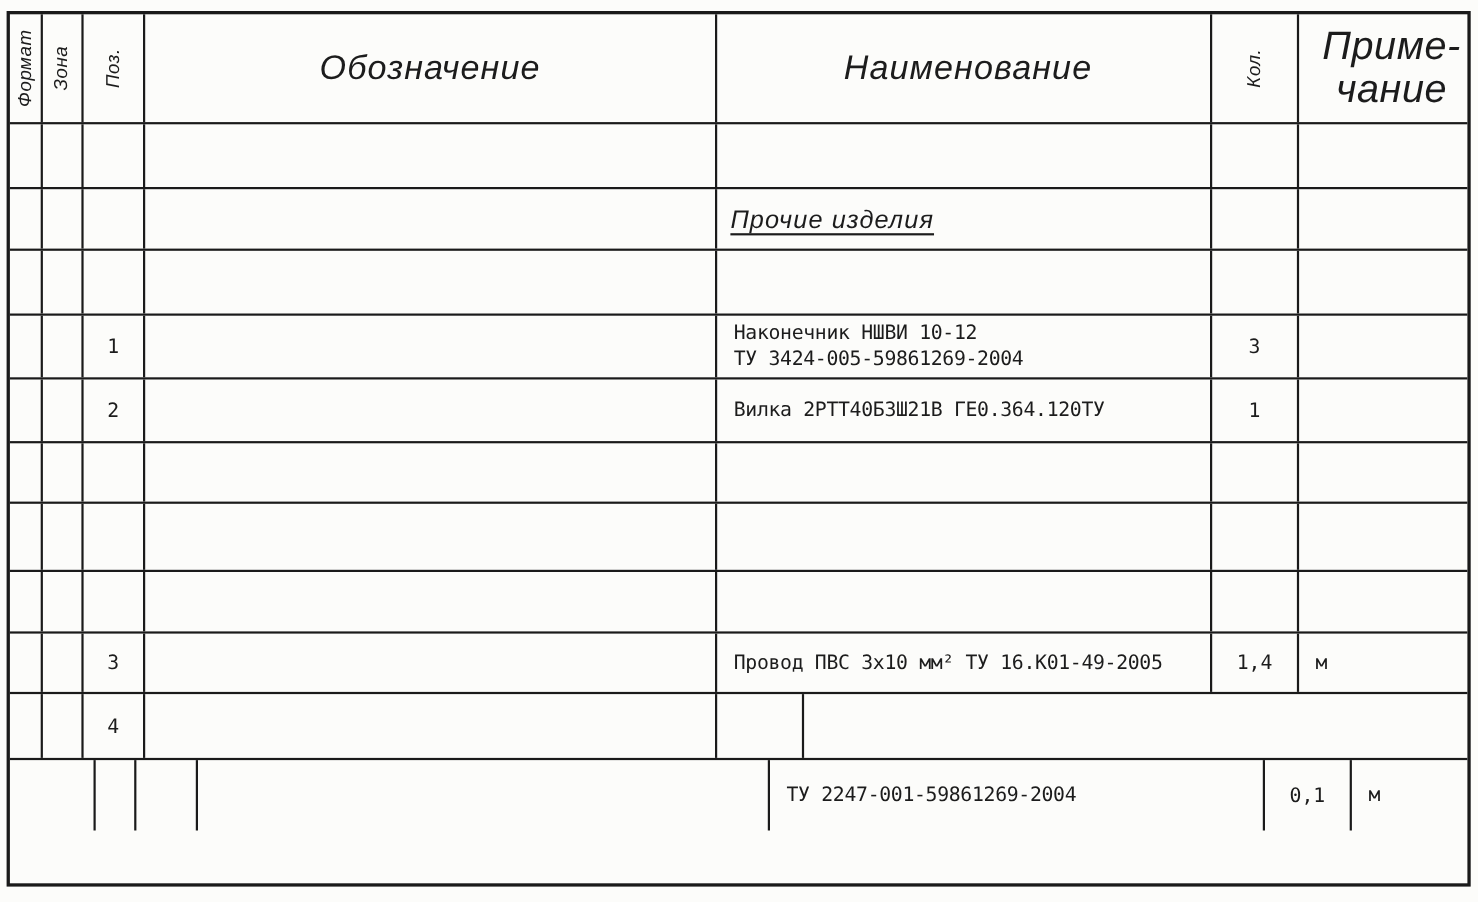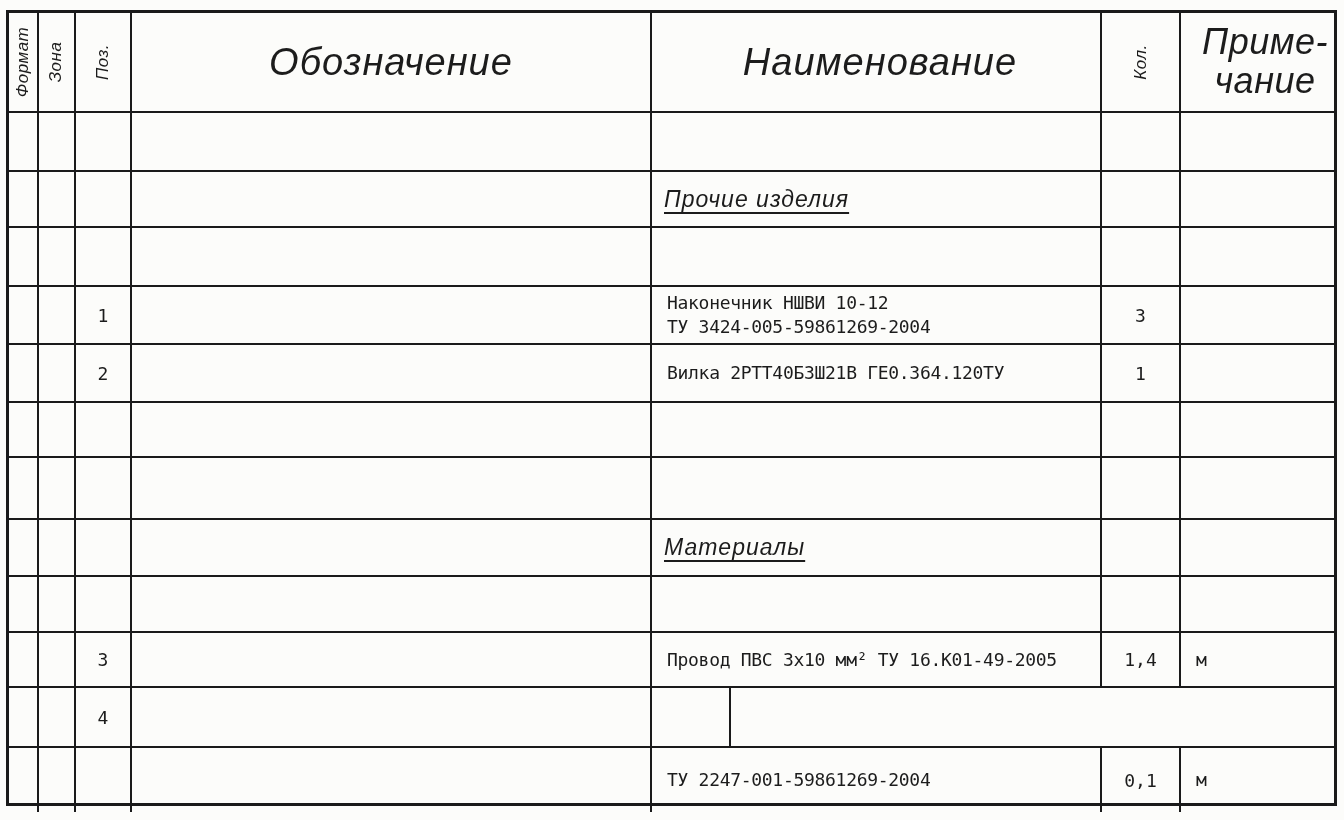--- a/index.html
+++ b/index.html
@@ -25,21 +25,21 @@
   .col-poz{width:56px;justify-content:center;}
   .col-desig{width:520px;}
   .col-name{width:450px;flex-direction:column;justify-content:center;align-items:flex-start;padding-left:15px;}
   .col-qty{width:79px;justify-content:center;}
   .col-note{flex:1;border-right:none;padding-left:15px;}
 
   
   .header-row{height:100px;}
   .hdr{font-style:italic;color:var(--ink);}
   .vertical{transform:rotate(-90deg);white-space:nowrap;font-size:17px;letter-spacing:0.5px;}
-  .hdr-big{width:100%;text-align:center;font-size:38px;letter-spacing:1px;}
+  .hdr-big{width:100%;text-align:center;font-size:31px;letter-spacing:1px;}
   .col-name.hdr-cell{align-items:center;padding-left:8px;}
   .hdr-note{width:100%;text-align:center;font-size:36px;line-height:1.08;letter-spacing:0.5px;}
 
   
   .item-text{
     font-family:"DejaVu Sans Mono","Liberation Mono",monospace;
     font-size:18px;line-height:24px;color:var(--ink);letter-spacing:-0.3px;
     white-space:nowrap;
   }
   .num-text{font-family:"DejaVu Sans Mono","Liberation Mono",monospace;font-size:18px;color:var(--ink);}
@@ -198,37 +198,20 @@
       <div class="item-text name-l1"></div>
       <div class="item-text name-l2"></div>
     </div>
     <div class="cell col-qty">
       <span class="num-text qty-text"></span>
     </div>
     <div class="cell col-note">
       <span class="item-text note-text"></span>
     </div>
   </div>
-    <div class="t-row" style="height: 57px;">
-    <div class="cell col-format"></div>
-    <div class="cell col-zone"></div>
-    <div class="cell col-poz">
-      <span class="num-text poz-text"></span>
-    </div>
-    <div class="cell col-desig"></div>
-    <div class="cell col-name center">
-        <div class="section-title">Материалы</div>
-      </div>
-    <div class="cell col-qty">
-      <span class="num-text qty-text"></span>
-    </div>
-    <div class="cell col-note">
-      <span class="item-text note-text"></span>
-    </div>
-  </div>
     <div class="t-row" style="height: 56px;">
     <div class="cell col-format"></div>
     <div class="cell col-zone"></div>
     <div class="cell col-poz">
       <span class="num-text poz-text"></span>
     </div>
     <div class="cell col-desig"></div>
     <div class="cell col-name">
       <div class="item-text name-l1"></div>
       <div class="item-text name-l2"></div>
@@ -265,21 +248,21 @@
       <span class="num-text poz-text">4</span>
     </div>
     <div class="cell col-desig"></div>
     <div class="cell col-qty">
       <span class="num-text qty-text"></span>
     </div>
     <div class="cell col-note">
       <span class="item-text note-text"></span>
     </div>
   </div>
-    <div class="t-row" style="height: 64px;">
+    <div class="t-row" style="height: 64px; margin-left: 48px;">
     <div class="cell col-format"></div>
     <div class="cell col-zone"></div>
     <div class="cell col-poz">
       <span class="num-text poz-text"></span>
     </div>
     <div class="cell col-desig"></div>
     <div class="cell col-name">
       <div class="item-text name-l1">ТУ 2247-001-59861269-2004</div>
 
     </div>

